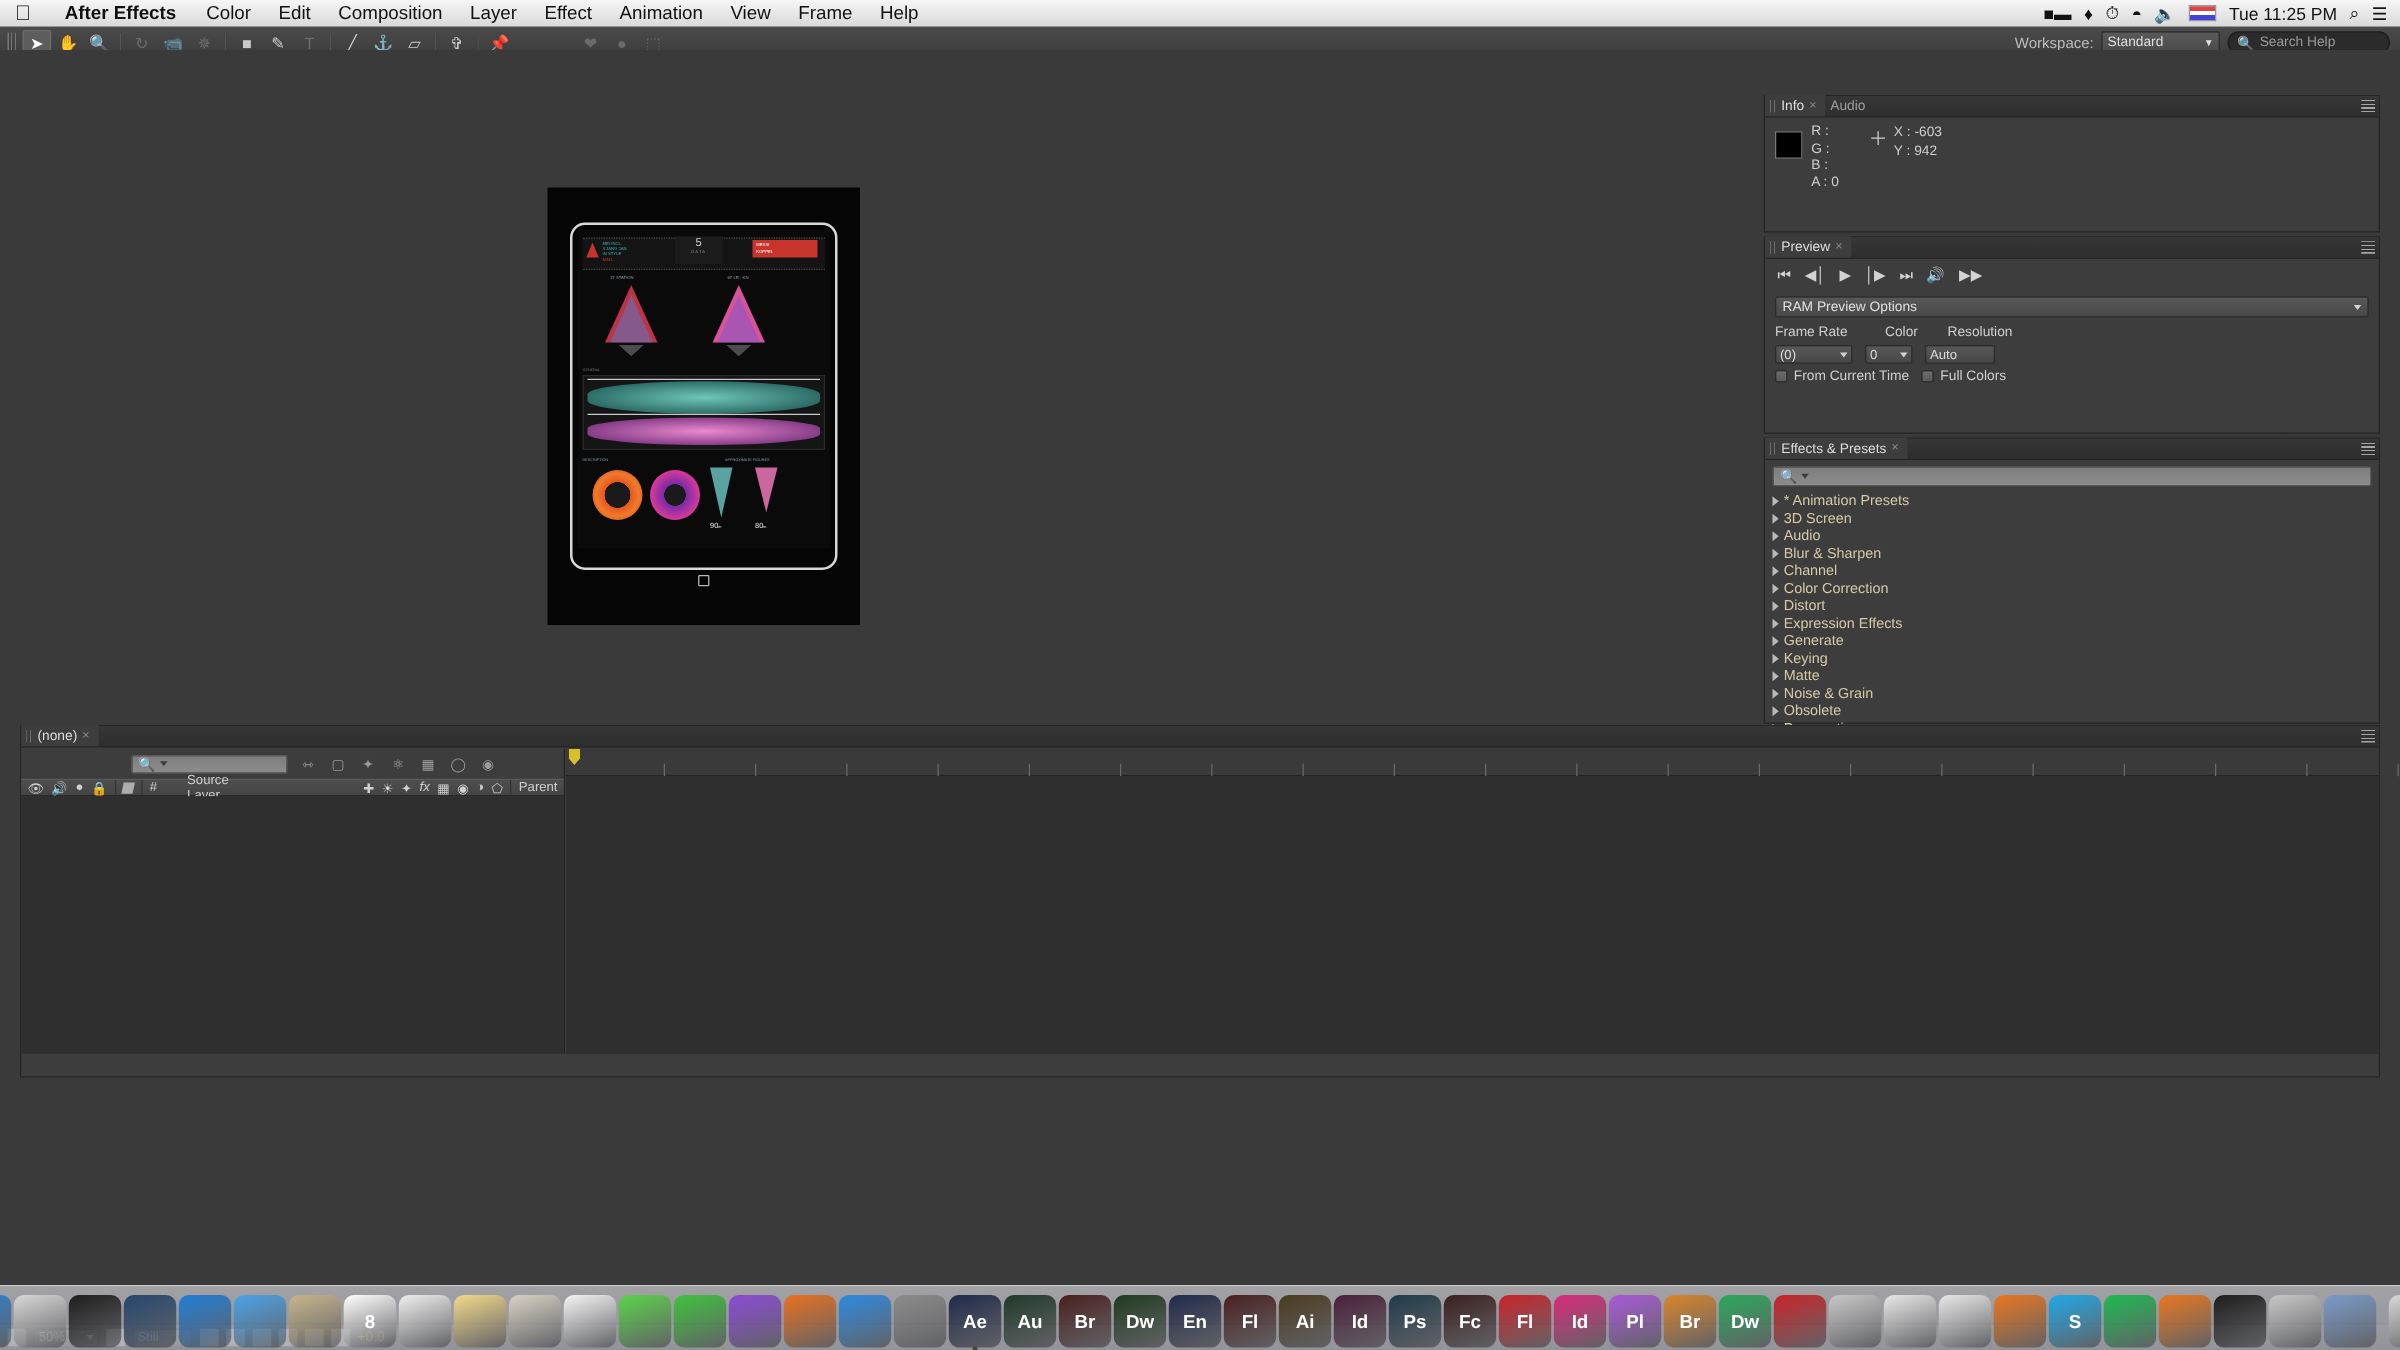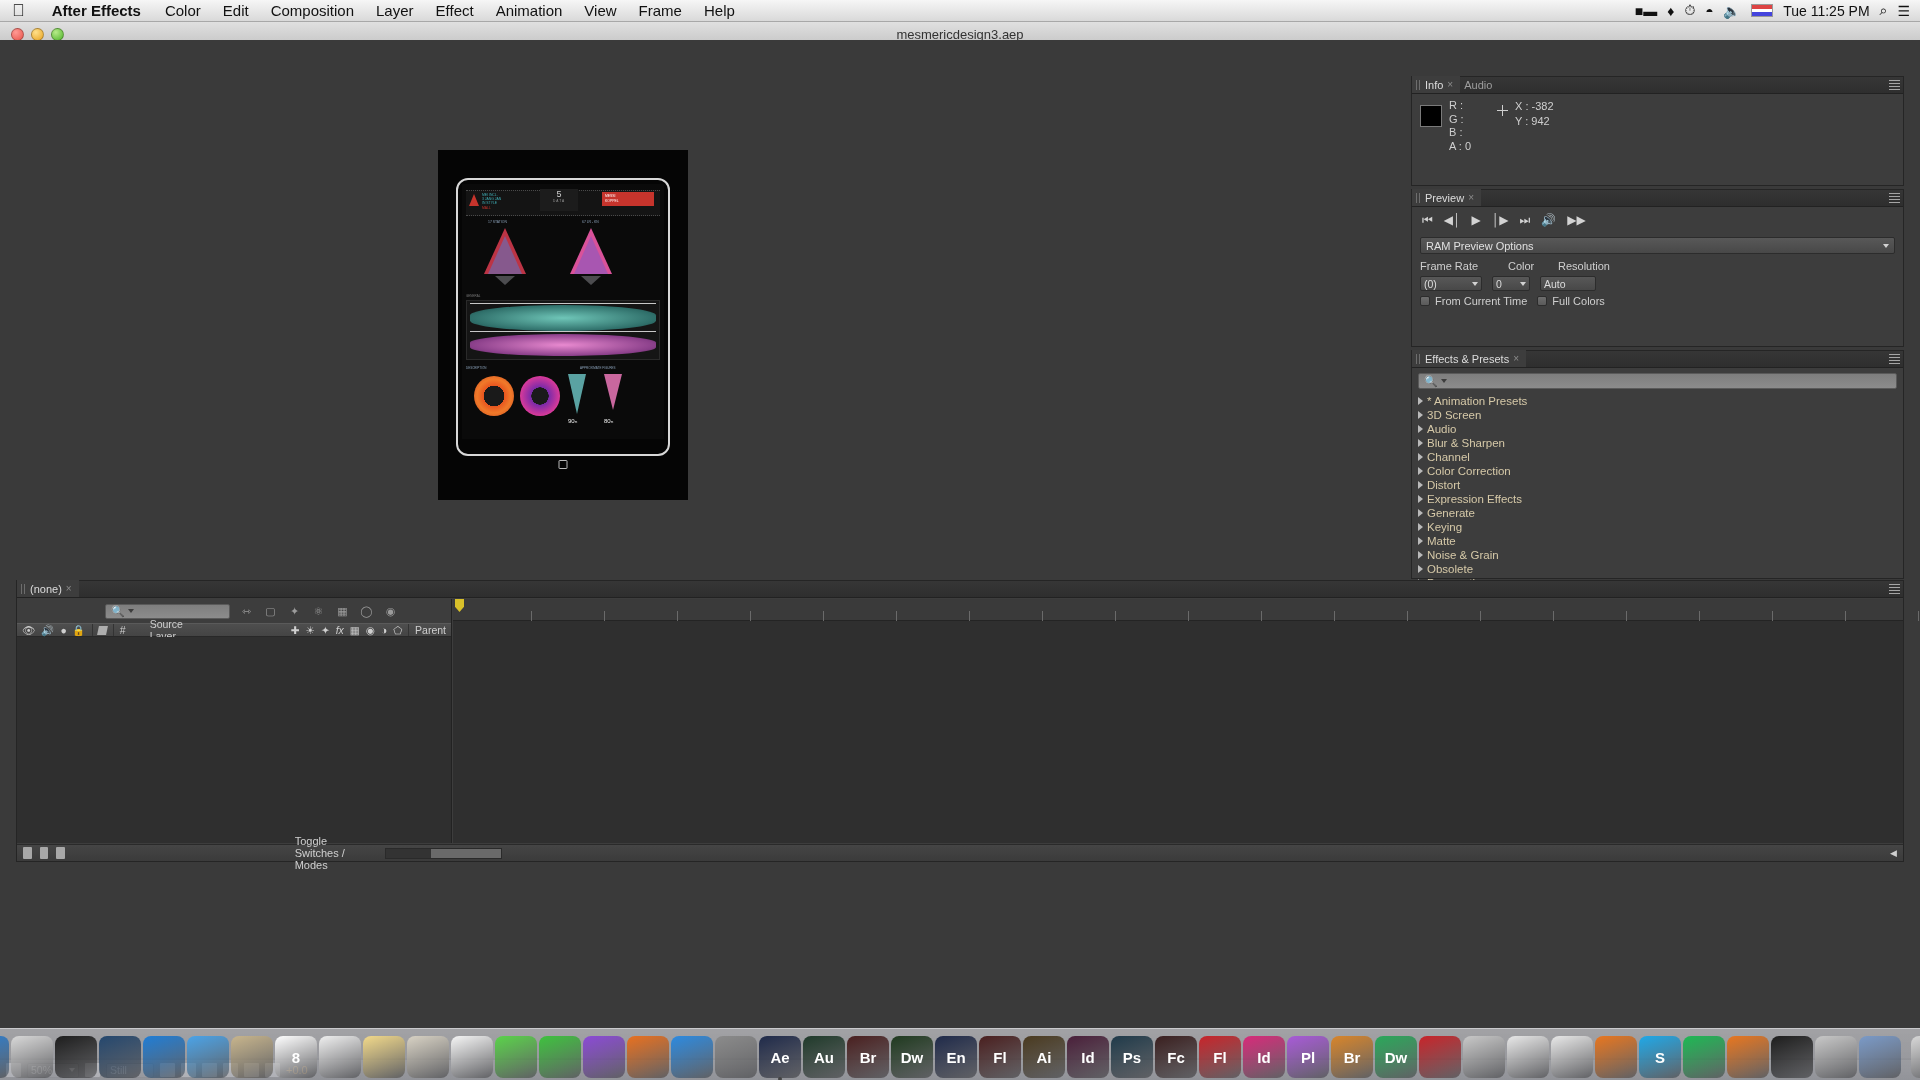--- a/index.html
+++ b/index.html
@@ -241,28 +241,20 @@
     <span>🔈</span>
     <span class="flagicon"></span>
     <span>Tue 11:25 PM</span>
     <span>⌕</span>
     <span>☰</span>
   </div>
 </div>
 
 <div id="ae">
 
-  <div id="titlebar">
-    <div class="lights">
-      <span class="light l-red"></span>
-      <span class="light l-yel"></span>
-      <span class="light l-grn"></span>
-    </div>
-    <div class="doctitle">mesmericdesign3.aep</div>
-  </div>
 
   <div id="toolbar">
     <span class="tgrip"></span>
     <span class="tool sel">➤</span>
     <span class="tool">✋</span>
     <span class="tool">🔍</span>
     <span class="tsep"></span>
     <span class="tool dim">↻</span>
     <span class="tool dim">📹</span>
     <span class="tool dim">✵</span>
@@ -794,21 +786,21 @@
       <div class="infobody">
         <span class="swatchbig"></span>
         <div class="rgba">
           <div><span>R :</span> <span></span></div>
           <div><span>G :</span> <span></span></div>
           <div><span>B :</span> <span></span></div>
           <div><span>A :</span> <span>0</span></div>
         </div>
         <span class="crosshair" style="margin-left:26px"></span>
         <div class="xycol" style="margin-left:2px">
-          <div><span>X :</span> <span>-382</span></div>
+          <div><span>X :</span> <span>-603</span></div>
           <div><span>Y :</span> <span>942</span></div>
         </div>
       </div>
     </div>
 
     <div id="previewpanel">
       <div class="ptabs">
         <div class="ptab active">
           <span class="grip"></span>
           <span>Preview</span>
@@ -1007,31 +999,20 @@
           <span class="tick" style="left: 1100px;"></span>
           <span class="tick" style="left: 1173px;"></span>
           <span class="tick" style="left: 1246px;"></span>
           <span class="tick" style="left: 1319px;"></span>
           <span class="tick" style="left: 1392px;"></span>
           <span class="tick" style="left: 1465px;"></span>
         </div>
       <div id="tl-body"></div>
     </div>
 
-    <div id="tl-bottom">
-      <span class="mini"></span>
-      <span class="mini"></span>
-      <span class="mini"></span>
-      <span class="tgl">Toggle Switches / Modes</span>
-      <span style="flex:1"></span>
-      <span class="tlhscroll" style="margin-right:1380px">
-          <i></i>
-        </span>
-      <span style="font-size:9px">◀</span>
-    </div>
   </div>
 </div>
 
 <div id="dock">
     <div class="dicon" style="background: linear-gradient(160deg, rgb(42, 127, 212), rgba(0, 0, 0, 0.35));"></div>
     <div class="dicon" style="background: linear-gradient(160deg, rgb(216, 216, 216), rgba(0, 0, 0, 0.35));"></div>
     <div class="dicon" style="background: linear-gradient(160deg, rgb(29, 29, 29), rgba(0, 0, 0, 0.35));"></div>
     <div class="dicon" style="background: linear-gradient(160deg, rgb(36, 71, 110), rgba(0, 0, 0, 0.35));"></div>
     <div class="dicon" style="background: linear-gradient(160deg, rgb(31, 125, 214), rgba(0, 0, 0, 0.35));"></div>
     <div class="dicon" style="background: linear-gradient(160deg, rgb(74, 163, 232), rgba(0, 0, 0, 0.35));"></div>

